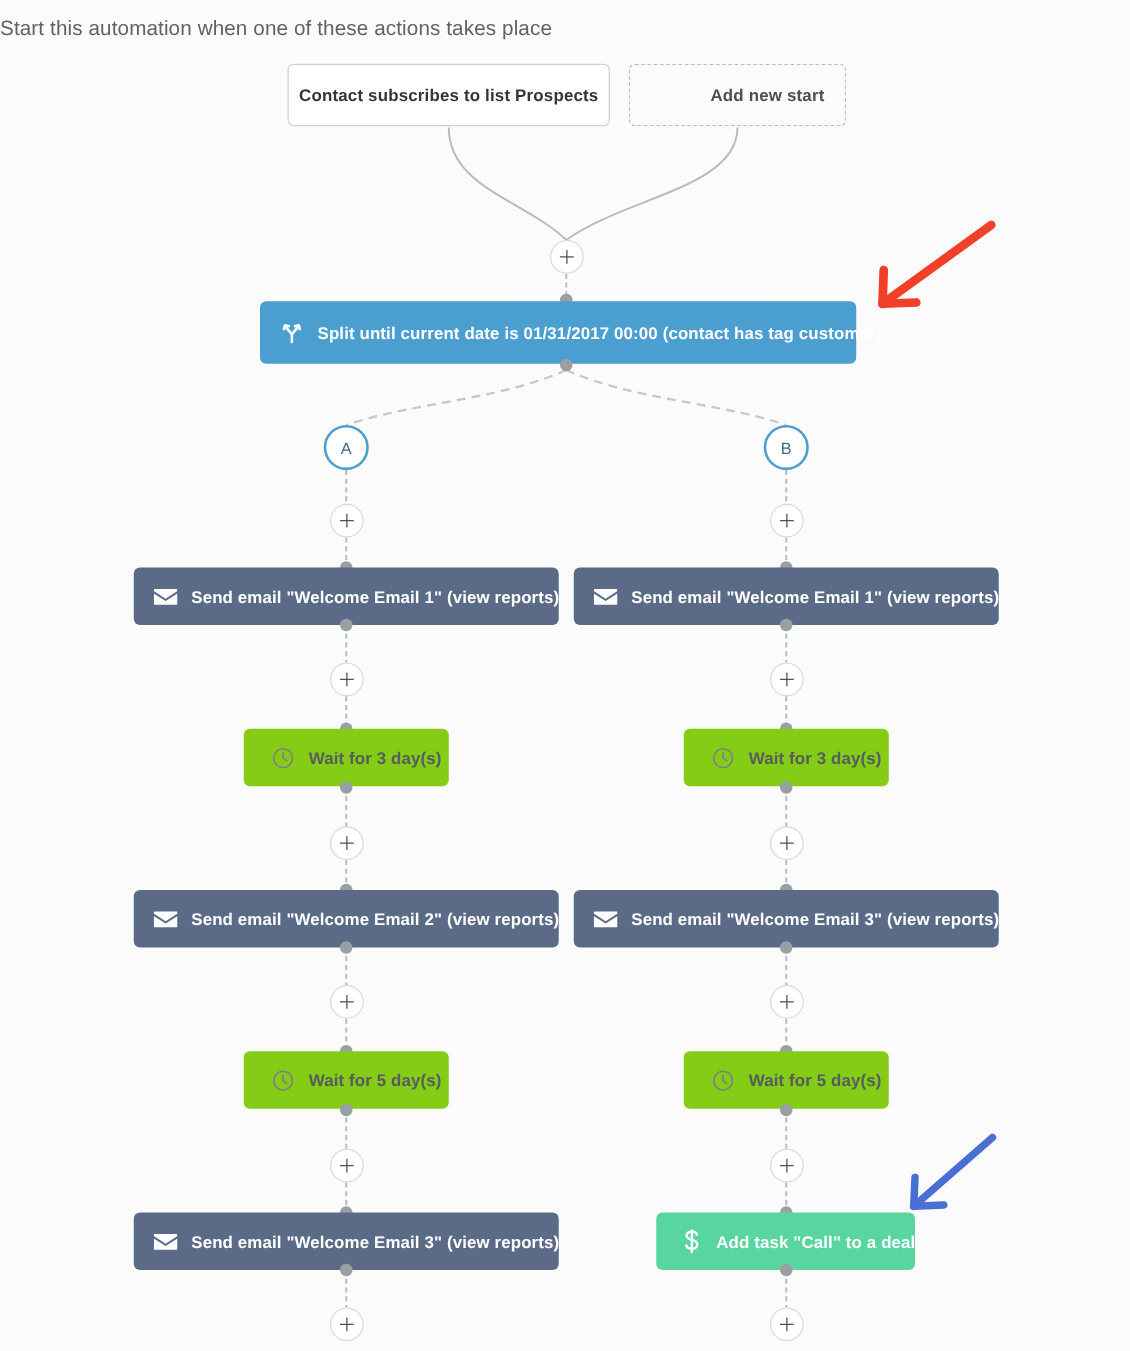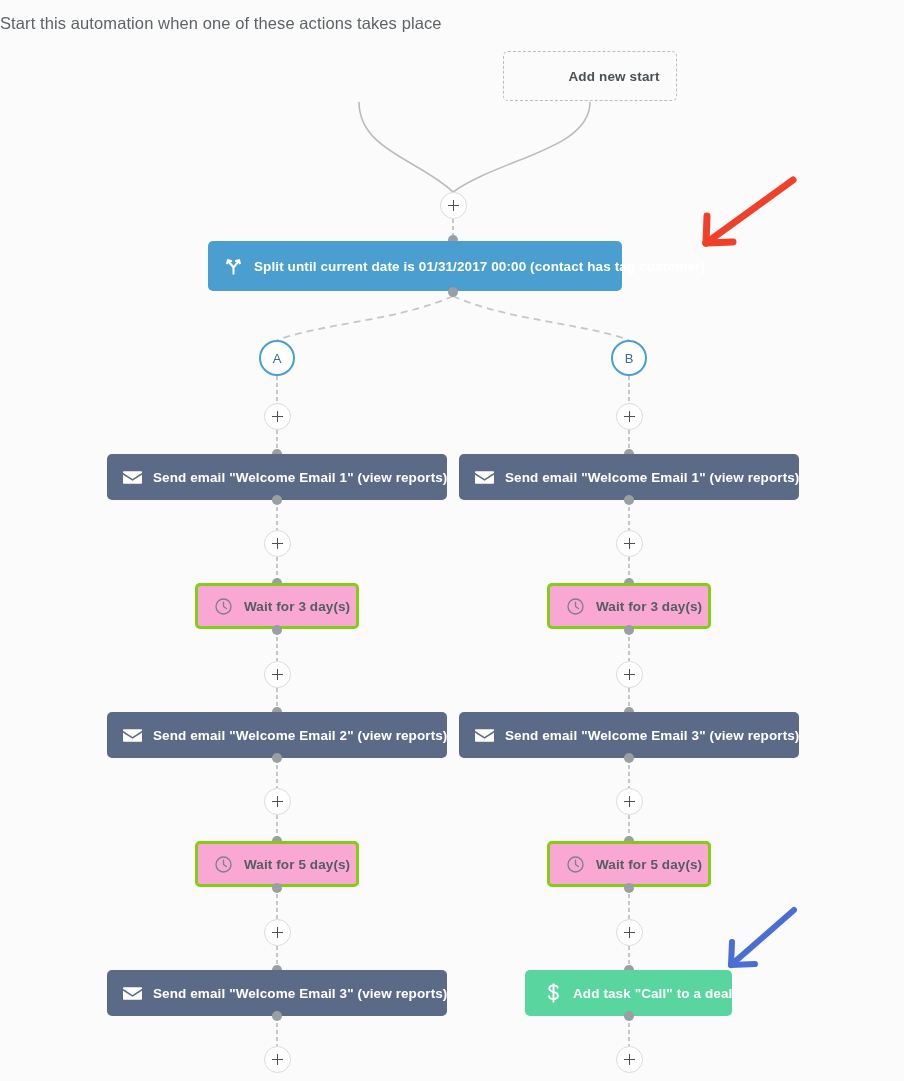--- a/index.html
+++ b/index.html
@@ -83,22 +83,22 @@
   .node.split {
     background: #4a9ed0;
     color: #ffffff;
     height: 50px;
   }
   .node.task {
     background: #59d6a0;
     color: #ffffff;
   }
   .node.wait {
-    background: #f9a8d4;
-    border: 3px solid #84cc16;
+    background: #84cc16;
+    border: 6px solid #84cc16;
     color: #565c60;
   }
   .node .label { white-space: nowrap; }
   .node .ico {
     flex: 0 0 auto;
     display: flex;
     align-items: center;
     justify-content: center;
     margin-right: 11px;
   }
@@ -186,29 +186,32 @@
       <path d="M 629 758 L 629 788"></path>
       <path d="M 629 815 L 629 841"></path>
       <path d="M 629 887 L 629 919"></path>
       <path d="M 629 946 L 629 970"></path>
       <path d="M 629 1016 L 629 1046"></path>
     </g>
   </svg>
 
   <div class="headline">Start this automation when one of these actions takes place</div>
 
+  <div class="abs start-box solid" style="left:230px; top:51px; width:258px;">
+    <span>Contact subscribes to list Prospects</span>
+  </div>
   <div class="abs start-box dashed" style="left:503px; top:51px; width:174px;">
     <span>Add new start</span>
   </div>
 
   <div class="abs plus" style="left:440px; top:192px;"></div>
 
   <div class="abs dot" style="left:448px; top:235px;"></div>
 
-  <div class="abs node split" style="left:208px; top:241px; width:414px;">
+  <div class="abs node split" style="left:208px; top:241px; width:477px;">
     <span class="ico">
       <svg width="19" height="19" viewBox="0 0 24 24" fill="none" stroke="#ffffff" stroke-width="2.6" stroke-linecap="round" stroke-linejoin="round">
         <path d="M12 21 L12 13"></path>
         <path d="M12 13 L5 5"></path>
         <path d="M12 13 L19 5"></path>
         <path d="M4 8 L5 4 L9 5"></path>
         <path d="M20 8 L19 4 L15 5"></path>
       </svg>
     </span>
     <span class="label">Split until current date is 01/31/2017 00:00 (contact has tag customer)</span>

